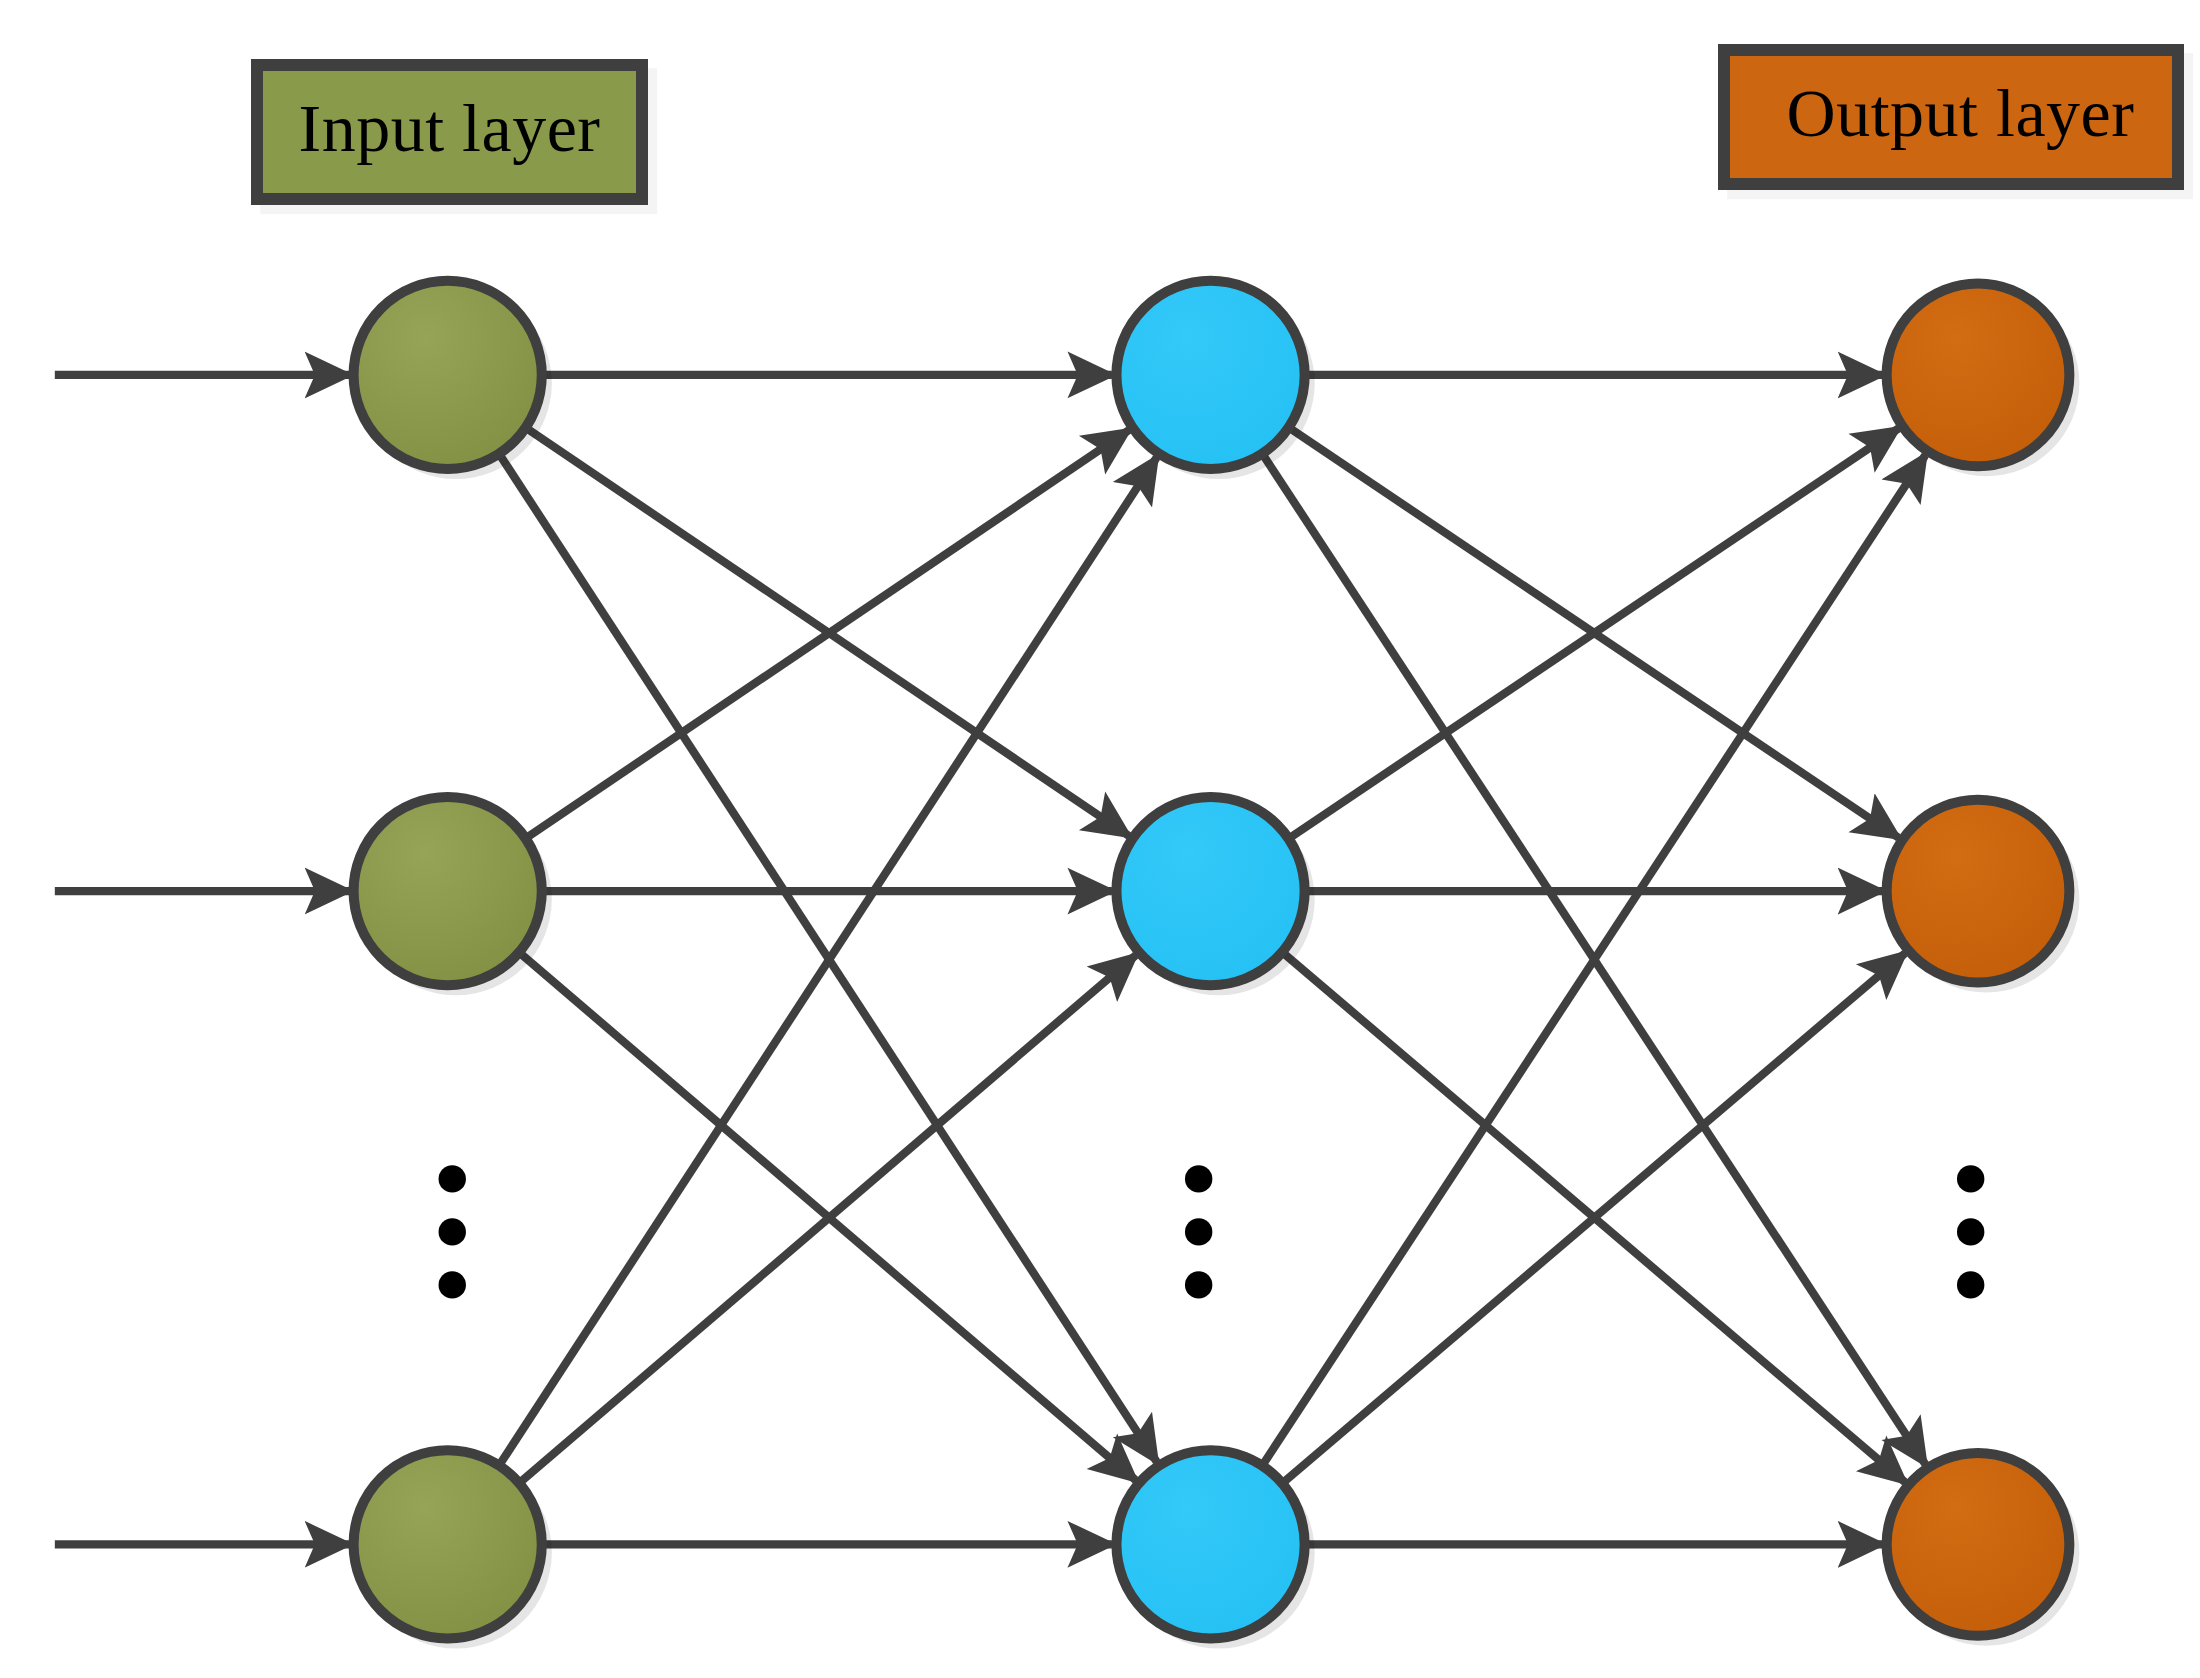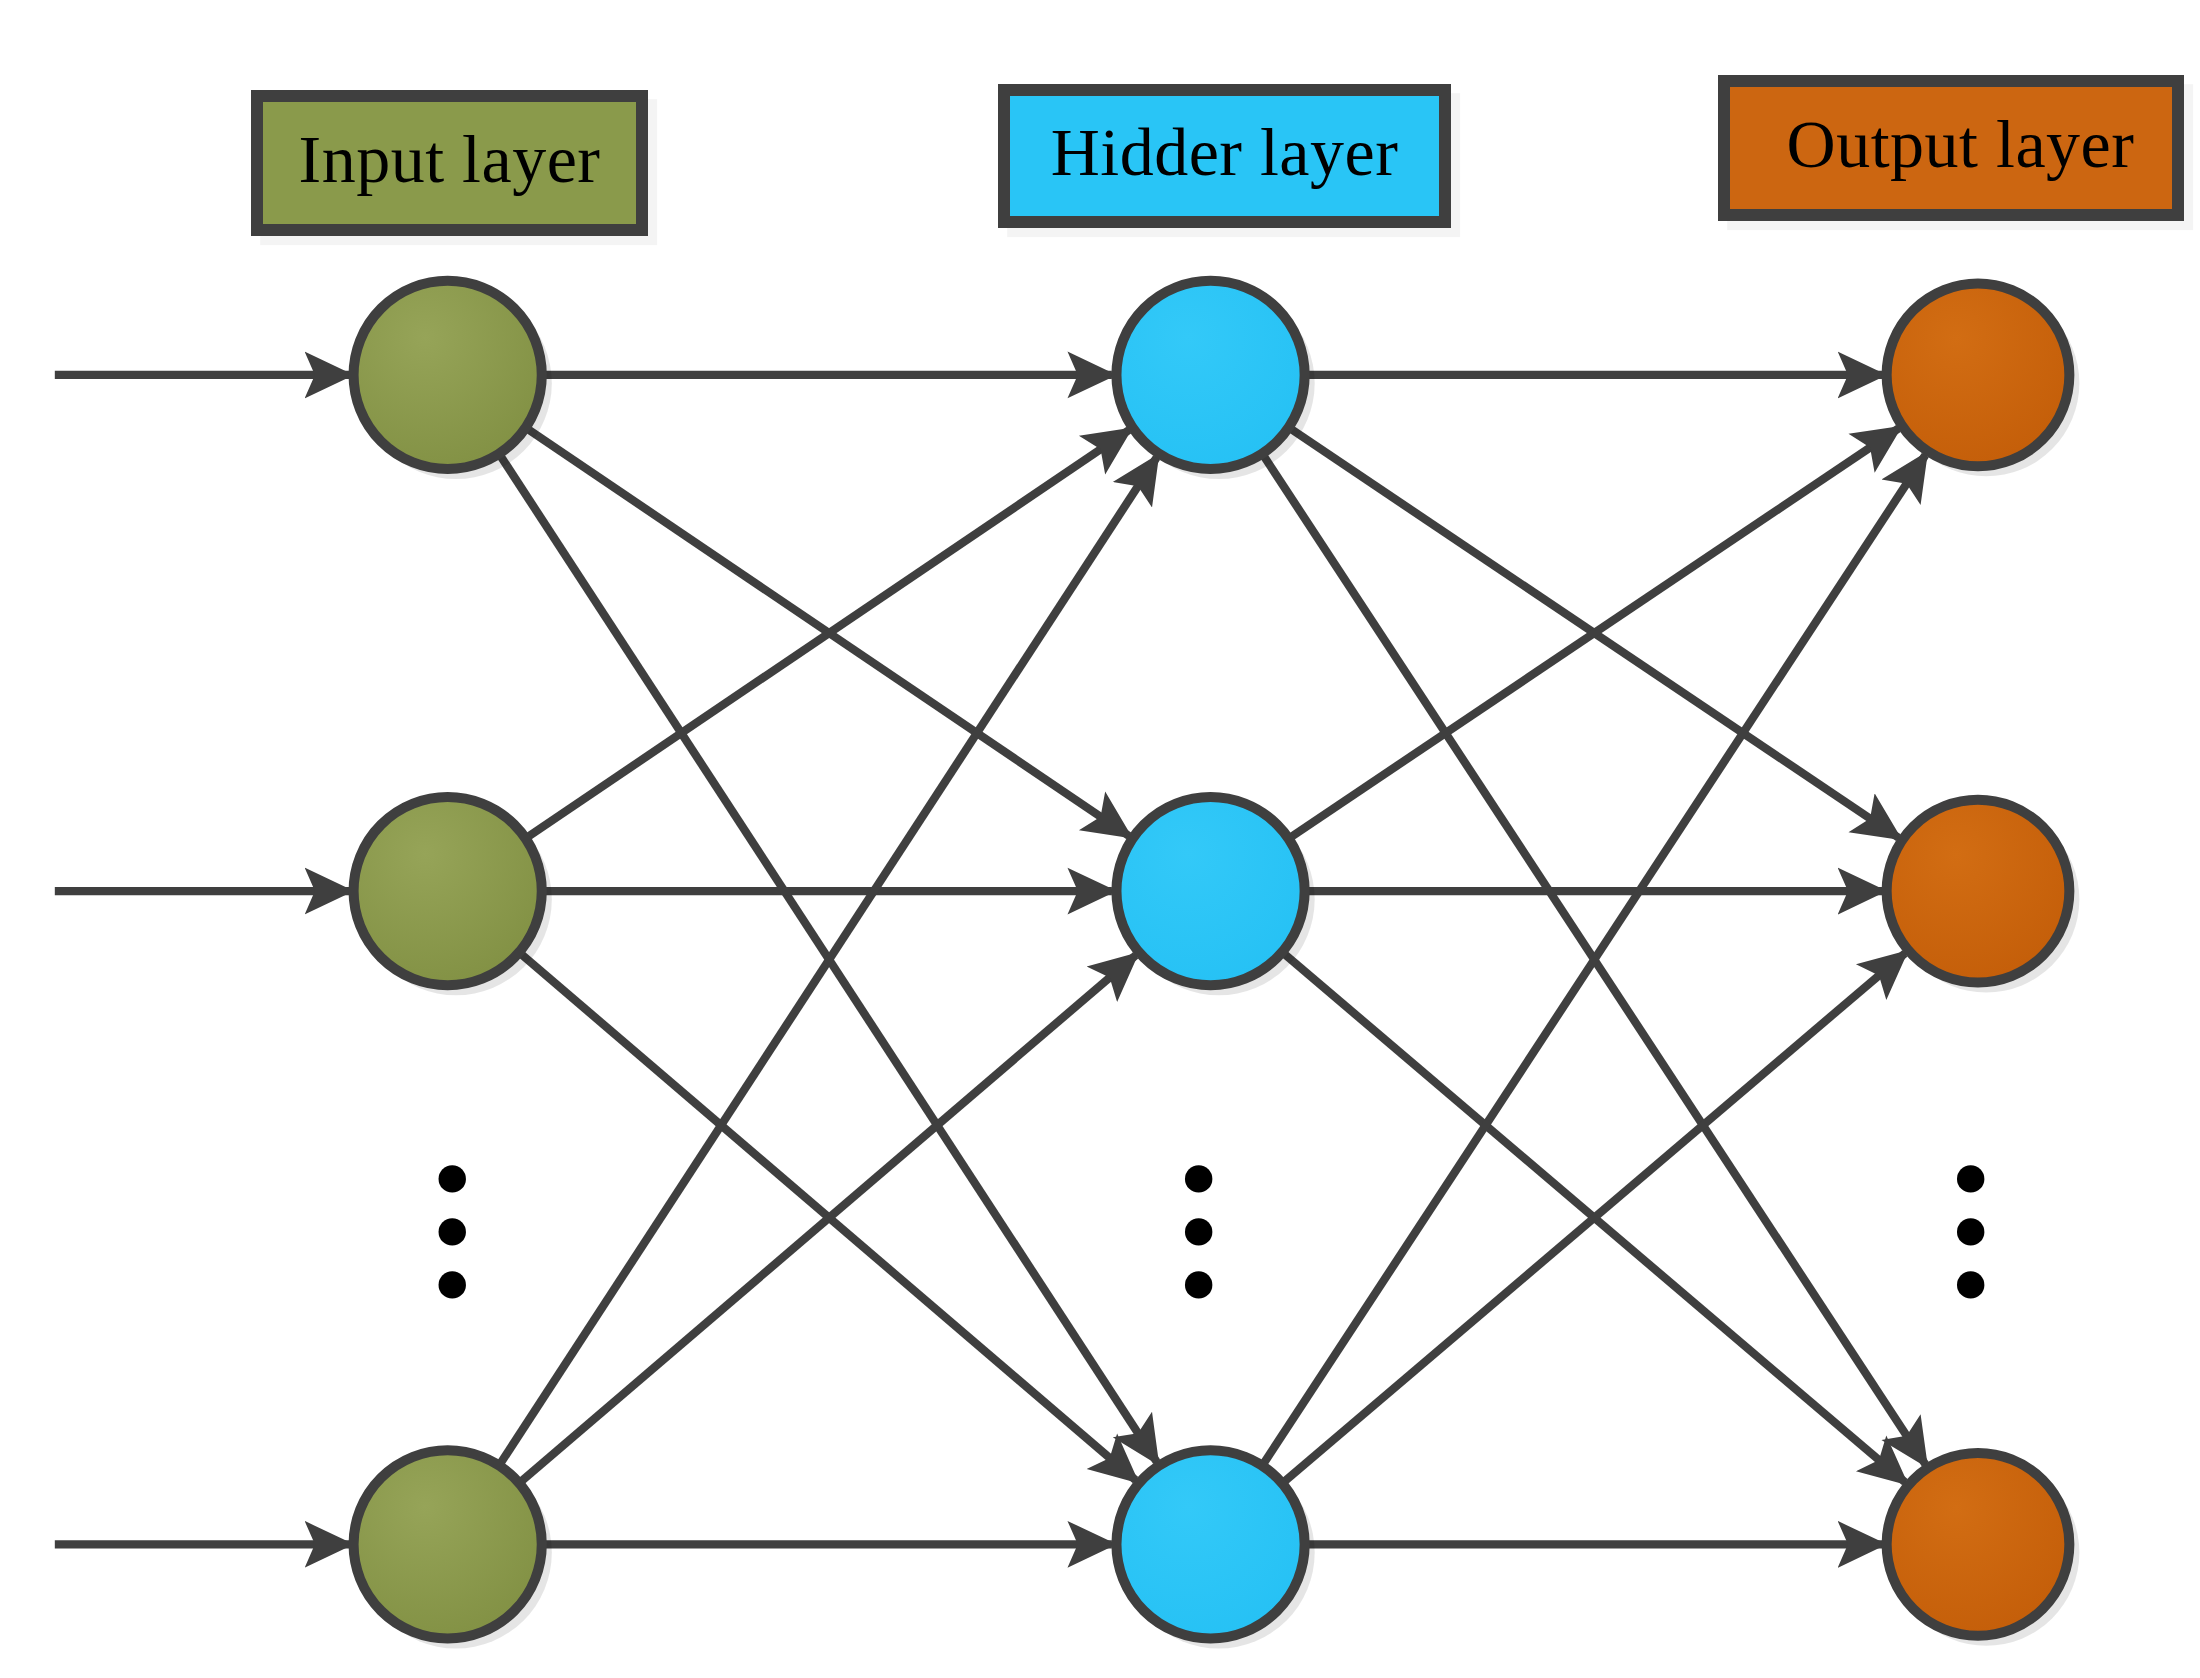--- a/index.html
+++ b/index.html
@@ -32,21 +32,20 @@
     display: flex;
     align-items: center;
     justify-content: center;
     border: 12px solid #3f3f3f;
     color: #000000;
     font-size: 68px;
     line-height: 1;
     letter-spacing: 0.5px;
     white-space: nowrap;
     box-shadow: 9.1px 9.1px 0 0 rgba(0,0,0,0.045);
-    margin-top: 31px;
   }
   .layer-label span {
     position: relative;
     top: -3.7px;
   }
 </style>
 </head>
 <body>
 
 <div id="stage">
@@ -123,22 +122,19 @@
         <circle cx="2157" cy="1290" r="15" fill="#000000"></circle>
         <circle cx="2157" cy="1348" r="15" fill="#000000"></circle>
         <circle cx="2157" cy="1406" r="15" fill="#000000"></circle>
       </g>
   </svg>
 
   <div class="layer-label" id="label-input" style="left: 251px; top: 59px; width: 397px; height: 146px; background: rgb(138, 154, 75);">
     <span>Input layer</span>
   </div>
 
-  <div class="layer-label" id="label-hidden" style="left: 998px; top: 53px; width: 453px; height: 144px; background: rgb(41, 197, 246);">
-    <span>Hidder layer</span>
-  </div>
 
   <div class="layer-label" id="label-output" style="left: 1718px; top: 44px; width: 466px; height: 146px; background: rgb(204, 102, 17); padding-left: 19px;">
     <span>Output layer</span>
   </div>
 
 </div>
 
 
 </body></html>

